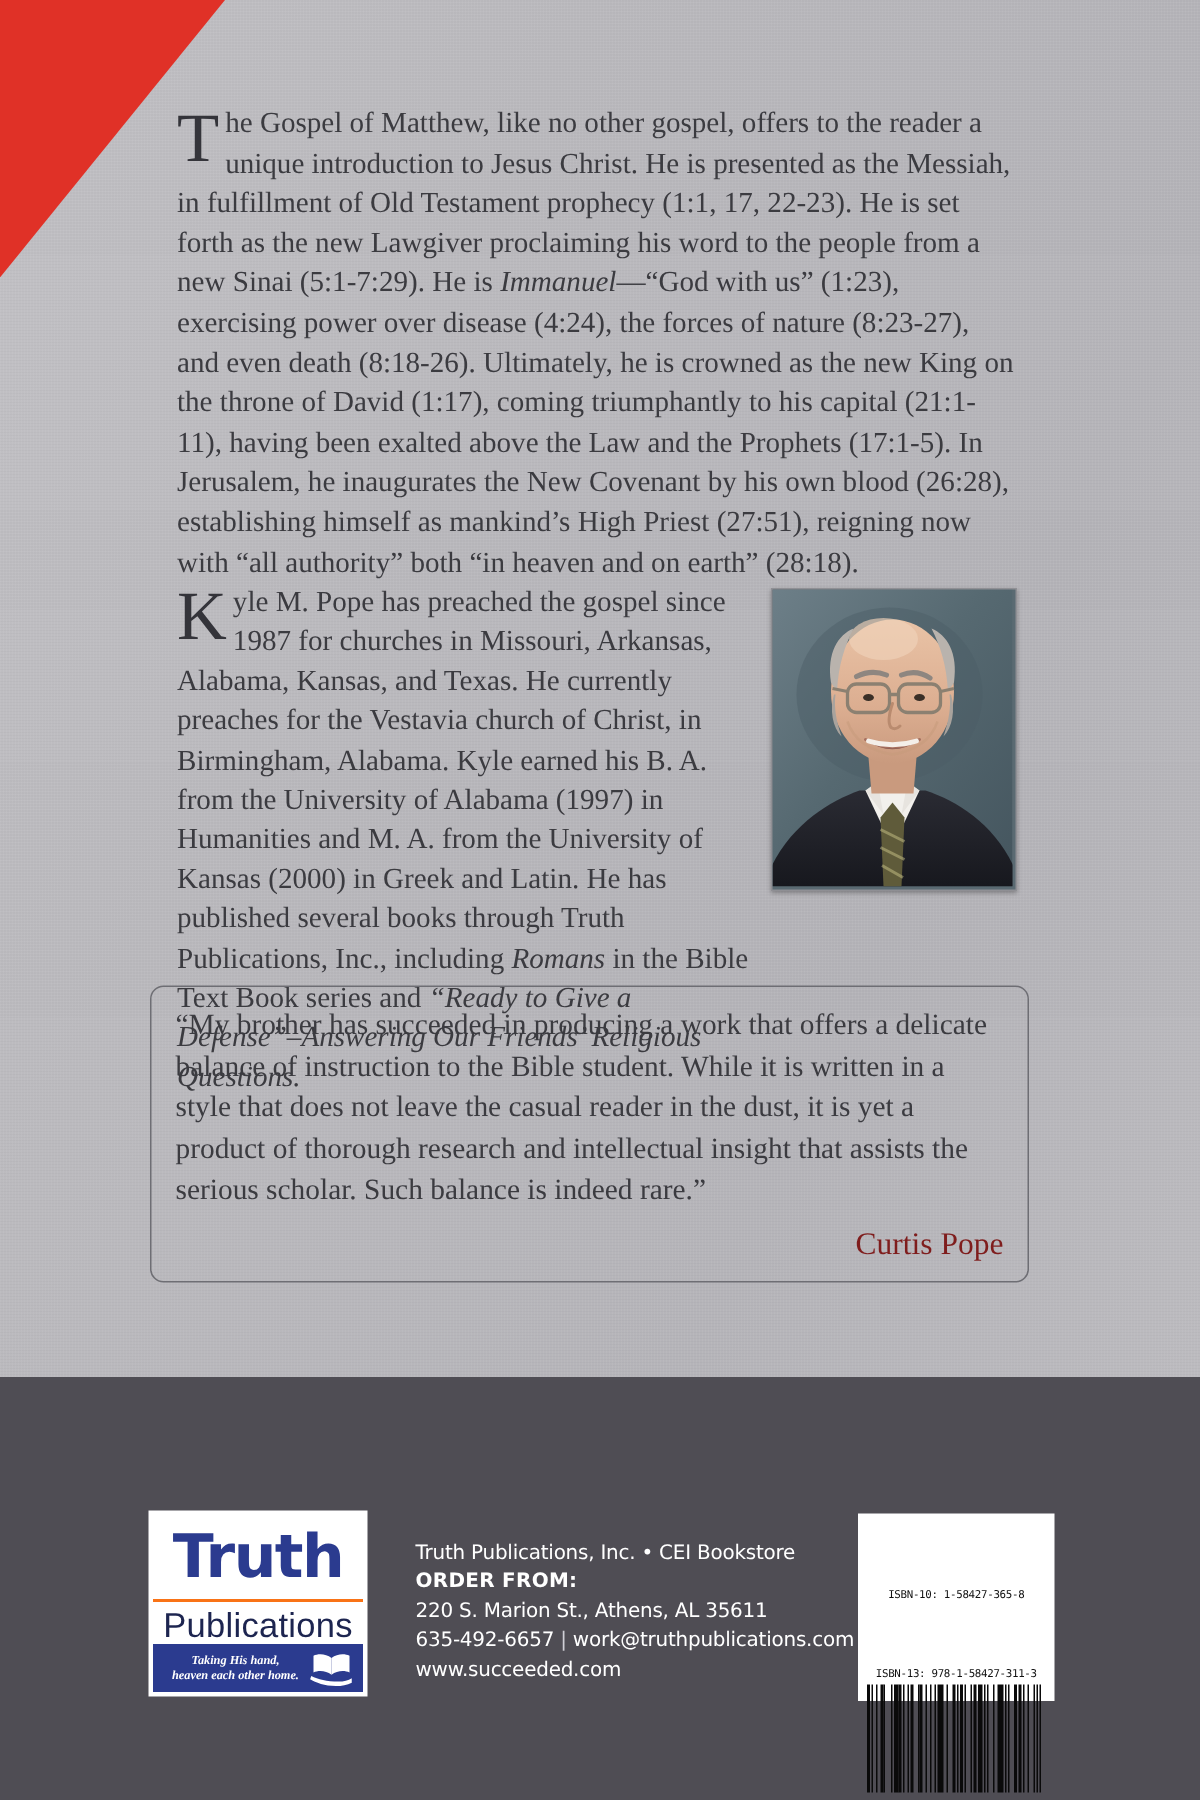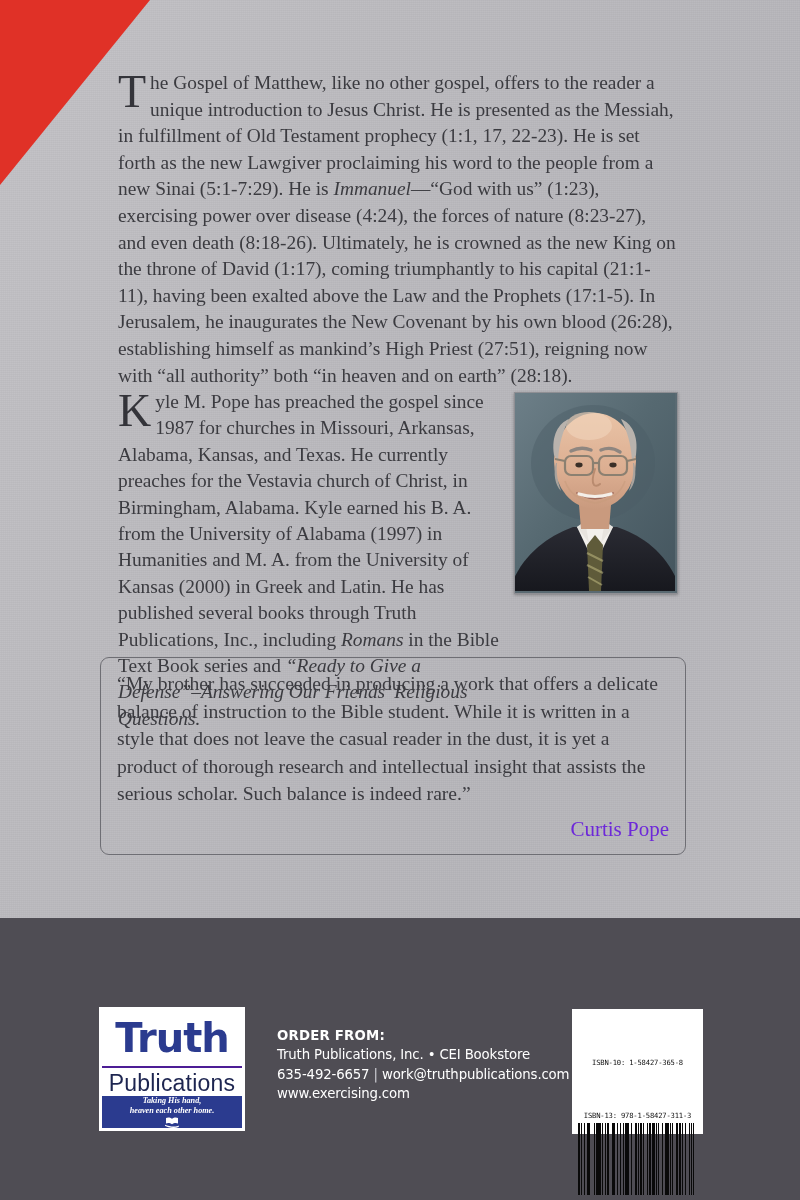--- a/index.html
+++ b/index.html
@@ -125,21 +125,21 @@
     width: 552px;
     font-size: 19.6px;
     line-height: 27.5px;
     color: #3b3b40;
   }
   #quote-attrib {
     position: absolute;
     right: 16px;
     bottom: 12px;
     font-size: 21px;
-    color: #6d28d9;
+    color: #7f1d1d;
   }
 
   
   #footer-band {
     position: absolute;
     left: 0;
     top: 918px;
     width: 800px;
     height: 282px;
     background: #4f4d54;
@@ -154,21 +154,21 @@
     height: 124px;
     background: #ffffff;
     padding: 0;
     box-sizing: border-box;
   }
   #logo-truth {
     height: 56px;
     display: flex;
     align-items: center;
     justify-content: center;
-    border-bottom: 2px solid #4c1d95;
+    border-bottom: 2px solid #f97316;
     margin: 3px 3px 0 3px;
   }
   #logo-truth span {
     font-family: "DejaVu Sans", sans-serif;
     font-weight: bold;
     font-size: 40px;
     letter-spacing: -1px;
     color: #2b3b8f;
     line-height: 1;
   }
@@ -190,21 +190,20 @@
     left: 3px;
     bottom: 3px;
     width: 140px;
     height: 32px;
     background: #2b3b8f;
     display: flex;
     align-items: center;
     justify-content: space-between;
     padding: 0 6px;
     box-sizing: border-box;
-    flex-direction: column;
   }
   #logo-tagline {
     color: #fff;
     font-family: "Liberation Serif", serif;
     font-style: italic;
     font-weight: bold;
     font-size: 8.2px;
     line-height: 10px;
     text-align: center;
     flex: 1;
@@ -385,24 +384,25 @@
       </div>
       <svg id="logo-bookhand" viewBox="0 0 40 32">
         <path d="M20 7 C 15 3, 8 3, 4 5 L 4 20 C 8 18, 15 18, 20 22 Z" fill="#ffffff"></path>
         <path d="M20 7 C 25 3, 32 3, 36 5 L 36 20 C 32 18, 25 18, 20 22 Z" fill="#ffffff"></path>
         <path d="M2 23 C 8 26, 16 28, 26 28 C 31 28, 35 27, 38 25 L 38 29 C 34 31, 29 32, 24 32 C 14 32, 6 29, 1 26 Z" fill="#ffffff"></path>
       </svg>
     </div>
   </div>
 
   <div id="order-info">
+    <div class="line">Truth Publications, Inc. • CEI Bookstore</div>
     <div class="line heading">ORDER FROM:</div>
-    <div class="line">Truth Publications, Inc. • CEI Bookstore</div>
+    <div class="line">220 S. Marion St., Athens, AL 35611</div>
     <div class="line"><span>635-492-6657</span> <span class="sep">|</span> <span>work@truthpublications.com</span></div>
-    <div class="line">www.exercising.com</div>
+    <div class="line">www.succeeded.com</div>
   </div>
 
   <div id="barcode-box">
     <div class="isbn-line">ISBN-10: 1-58427-365-8</div>
     <div class="isbn-line">ISBN-13: 978-1-58427-311-3</div>
     <div id="bars">
         <i style="width: 3.66px;"></i>
         <i style="width: 1.22px; background: transparent;"></i>
         <i style="width: 1.22px;"></i>
         <i style="width: 2.44px; background: transparent;"></i>

